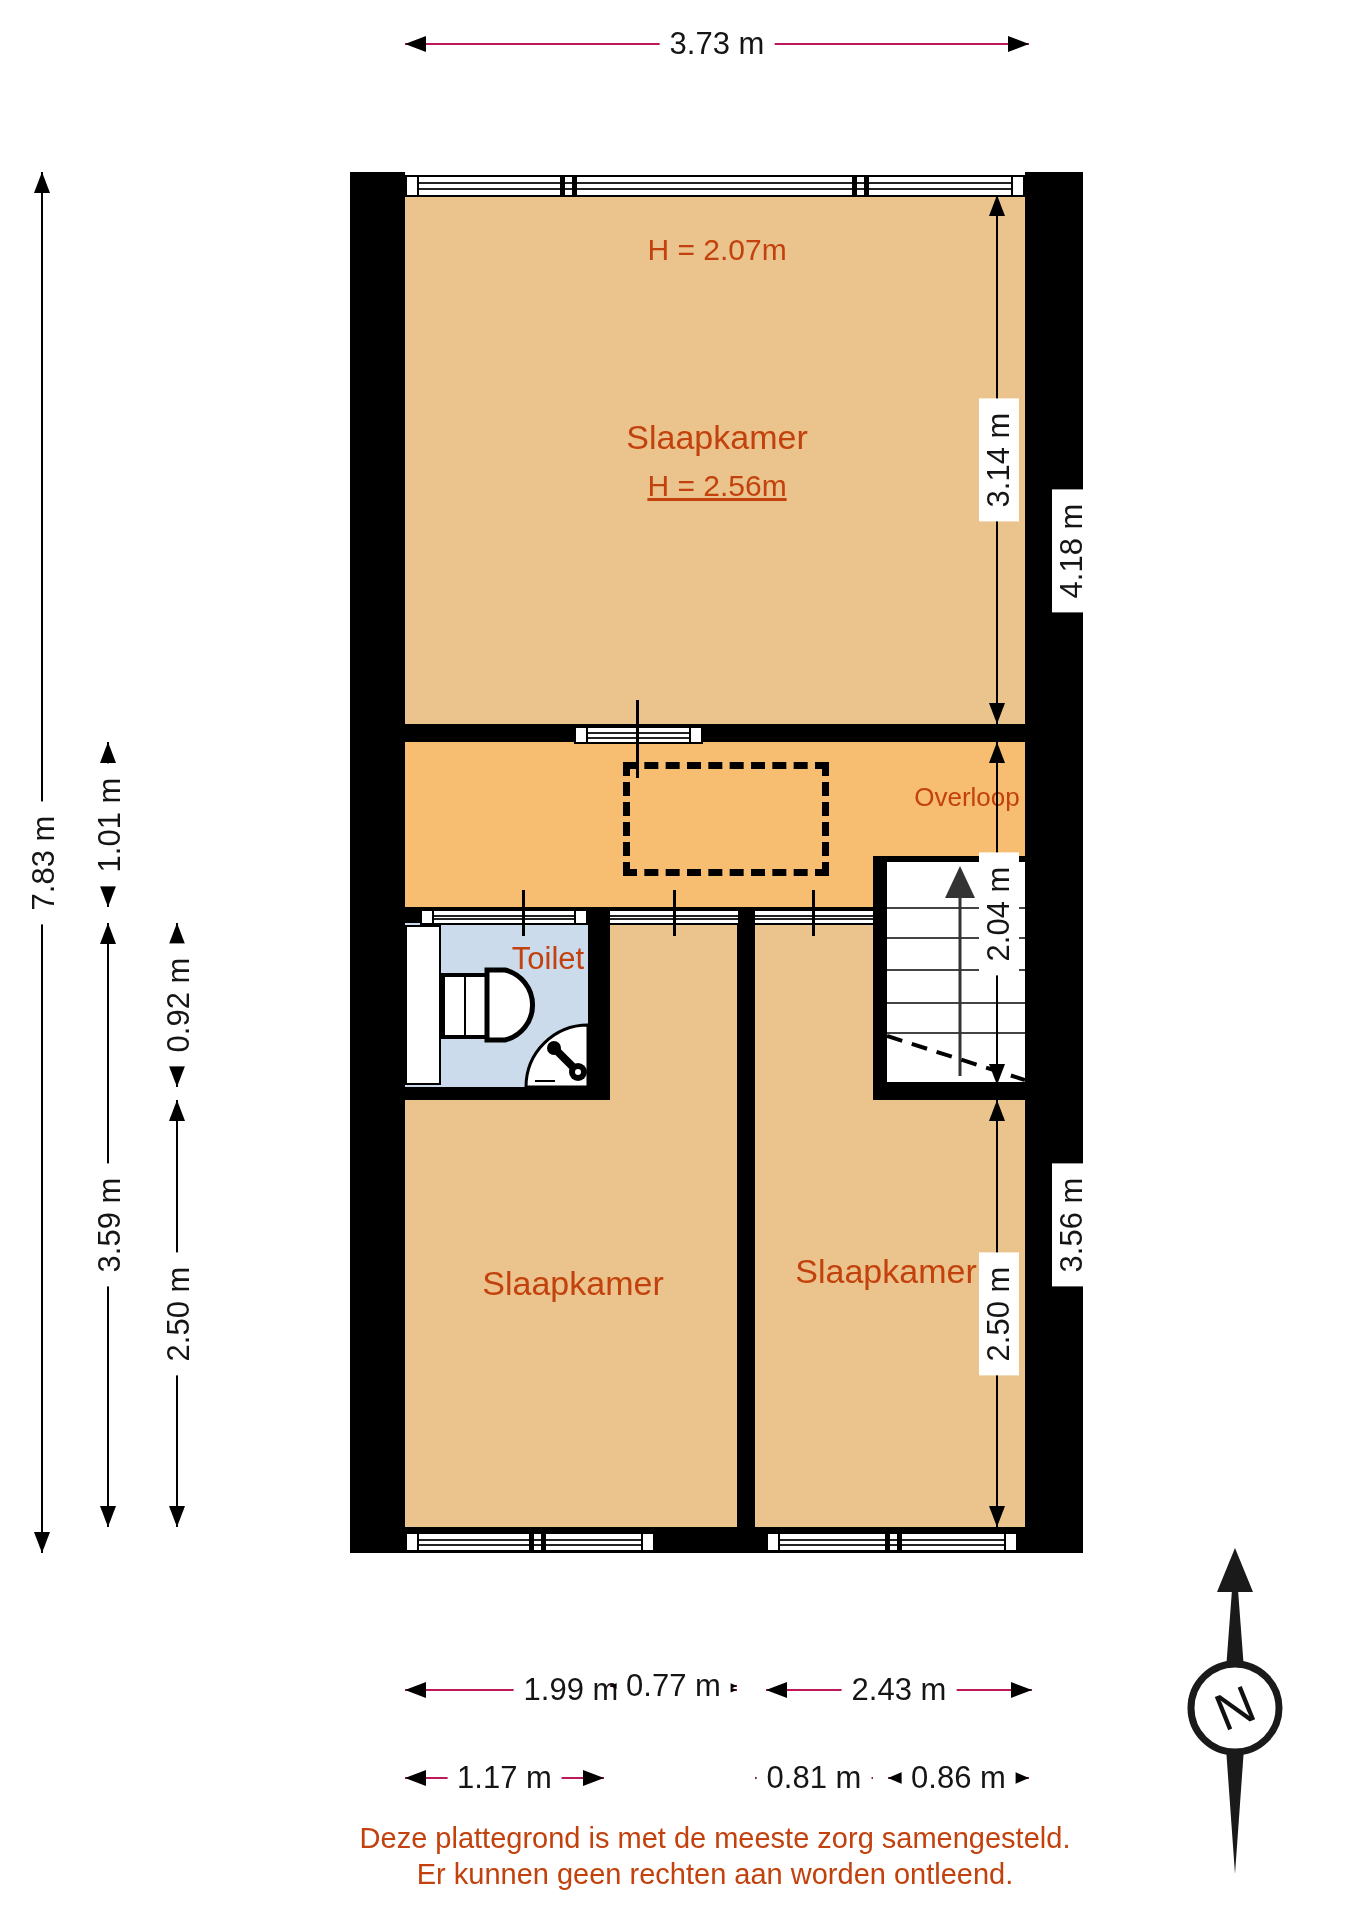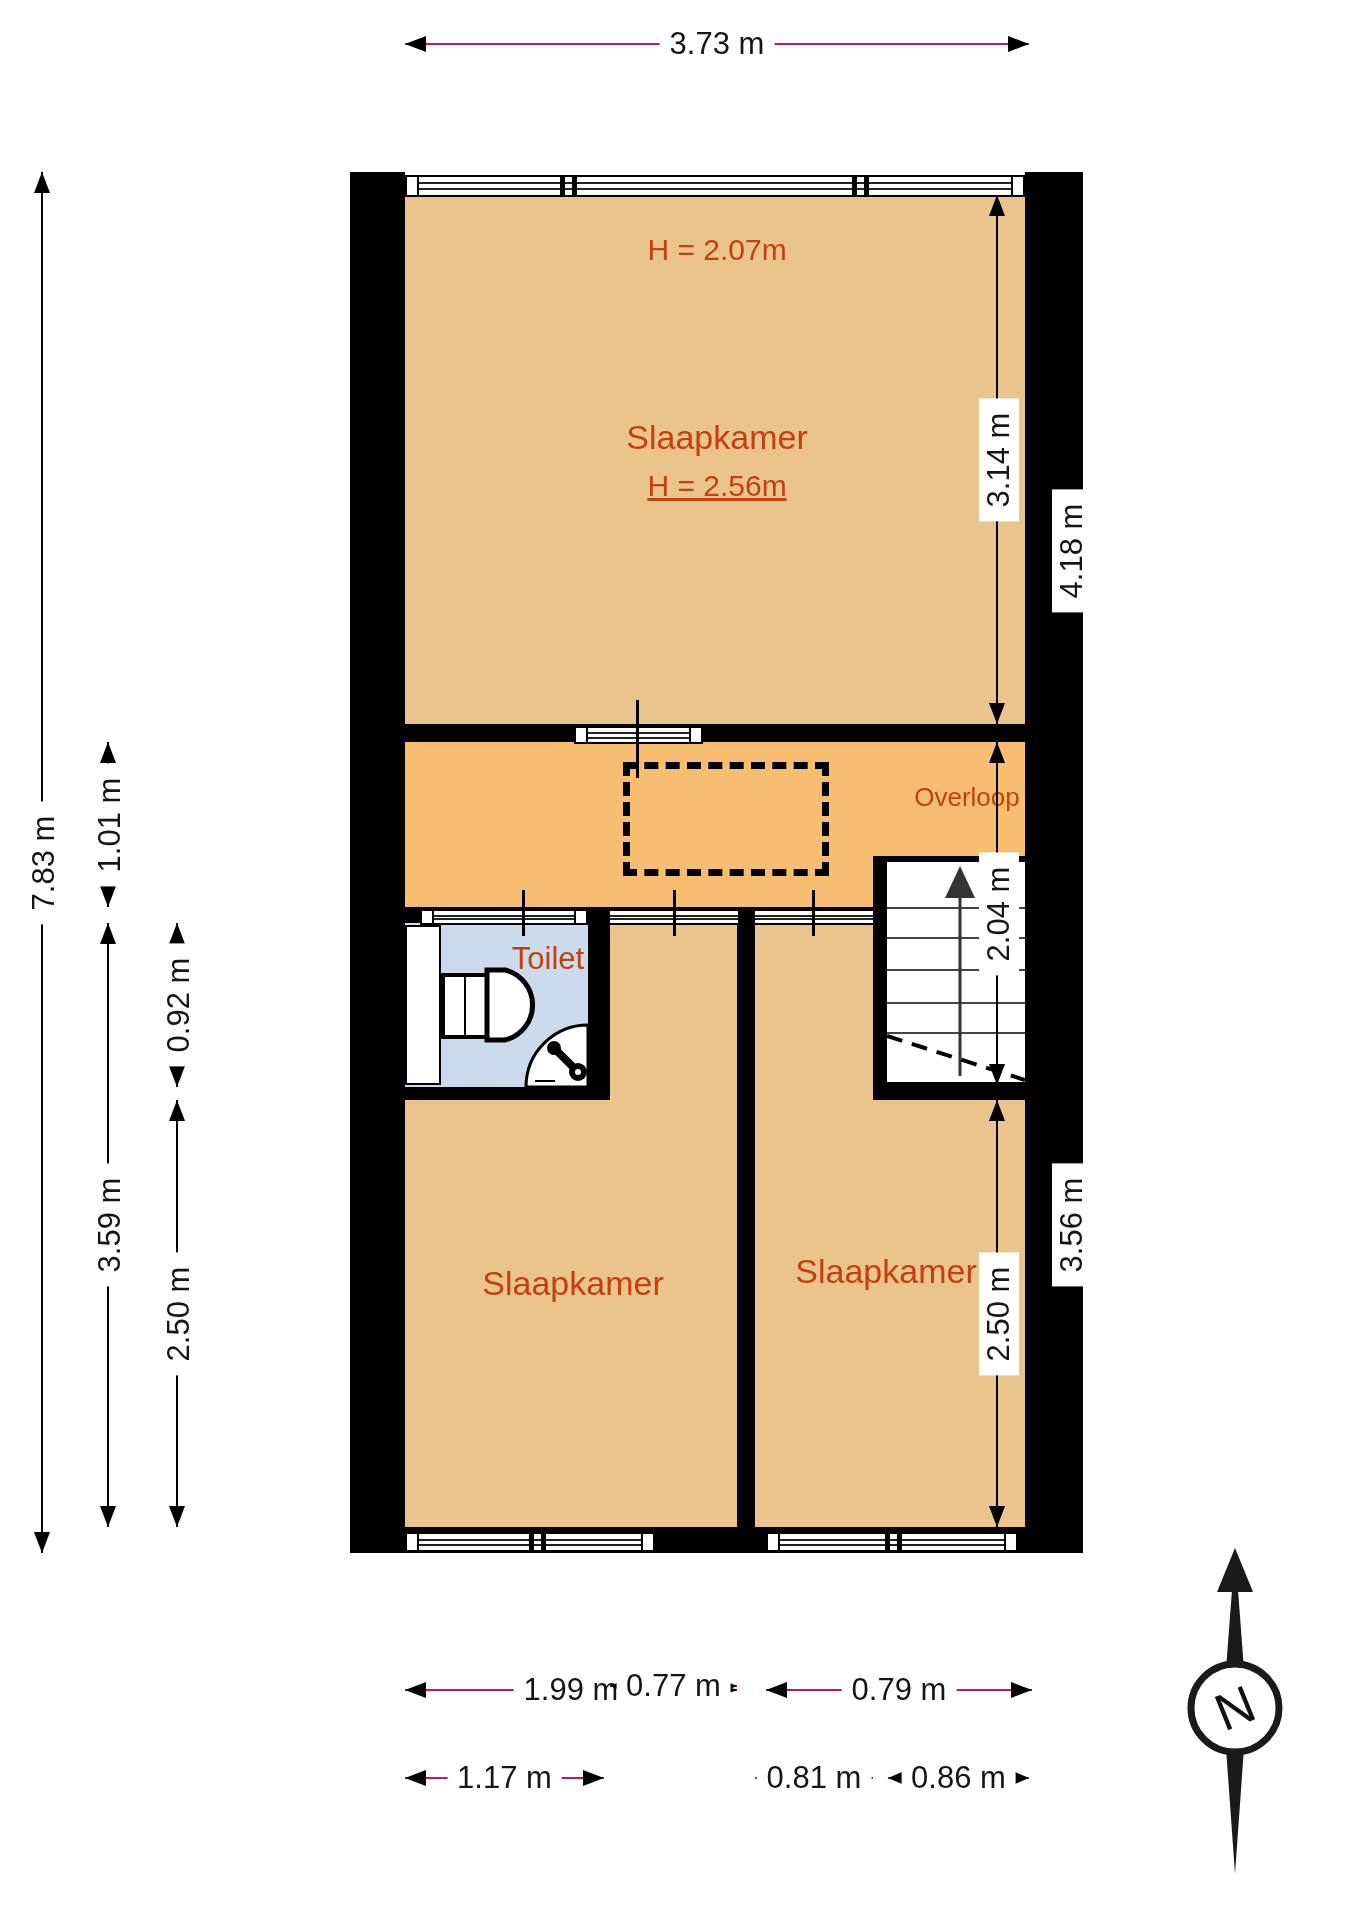--- a/index.html
+++ b/index.html
@@ -215,21 +215,21 @@
   </div>
 
   <div class="dimh" style="left:405px;top:1689px;width:332px;">
     <div class="ah ah-l"></div>
       <div class="ah ah-r"></div>
     <span class="dlab">1.99 m</span>
   </div>
   <div class="dimh" style="left:766px;top:1689px;width:266px;">
     <div class="ah ah-l"></div>
       <div class="ah ah-r"></div>
-    <span class="dlab">0.79 m</span>
+    <span class="dlab">2.43 m</span>
   </div>
   <div class="dimh" style="left:405px;top:1777px;width:199px;">
     <div class="ah ah-l"></div>
       <div class="ah ah-r"></div>
     <span class="dlab">1.17 m</span>
   </div>
   <div class="dimh sm" style="left:610px;top:1685px;width:127px;">
     <div class="ah ah-l"></div>
       <div class="ah ah-r"></div>
     <span class="dlab">0.77 m</span>
@@ -245,14 +245,16 @@
     <span class="dlab">0.86 m</span>
   </div>
 
   <svg class="abs" style="left:1150px;top:1548px;" width="170" height="330" viewBox="0 0 170 330">
     <polygon points="85,2 96,148 122,160 96,172 85,326 74,172 48,160 74,148" fill="#1a1a1a"></polygon>
     <polygon points="85,0 103,44 67,44" fill="#1a1a1a"></polygon>
     <circle cx="85" cy="160" r="44" fill="#fff" stroke="#1a1a1a" stroke-width="7"></circle>
     <text x="85" y="160" transform="rotate(-22 85 160)" font-size="52" text-anchor="middle" dominant-baseline="central" font-family="Liberation Sans, sans-serif" fill="#111">N</text>
   </svg>
 
+  <div class="lbl" style="left:715px;top:1838px;font-size:29px;">Deze plattegrond is met de meeste zorg samengesteld.</div>
+  <div class="lbl" style="left:715px;top:1874px;font-size:29px;">Er kunnen geen rechten aan worden ontleend.</div>
 
 </div>
 
 </body></html>

